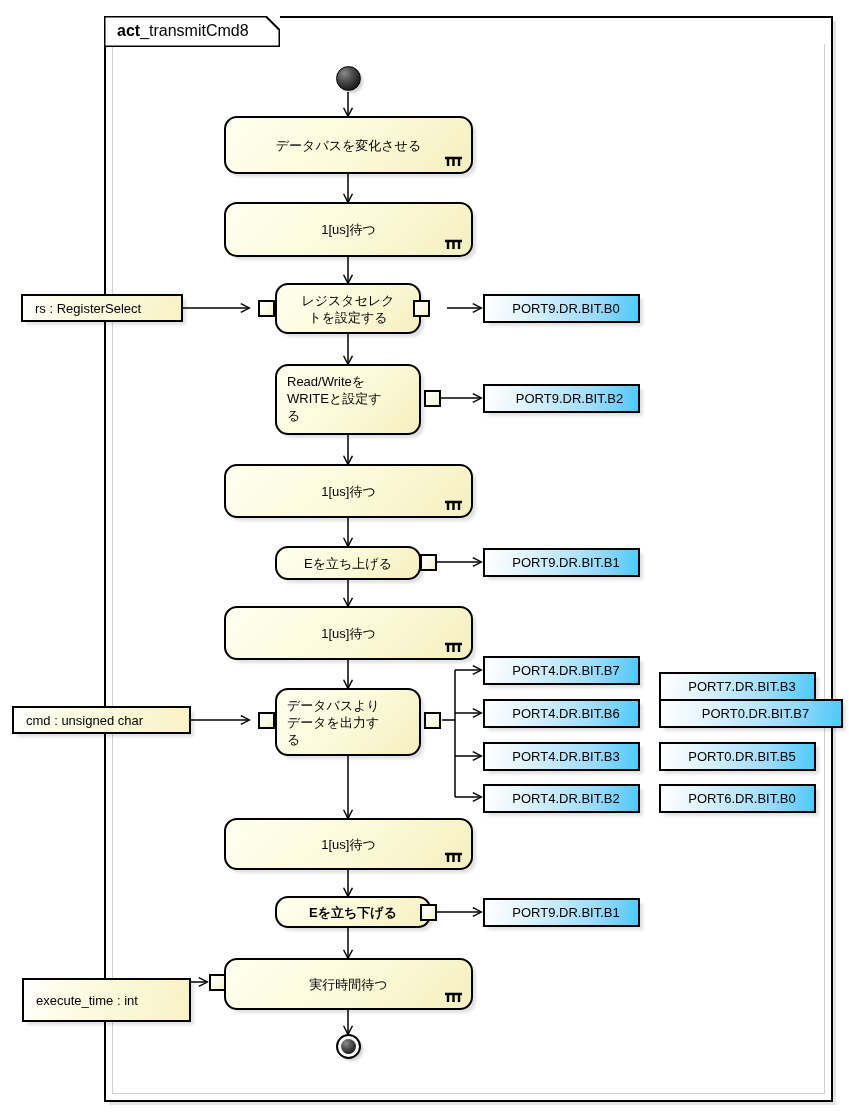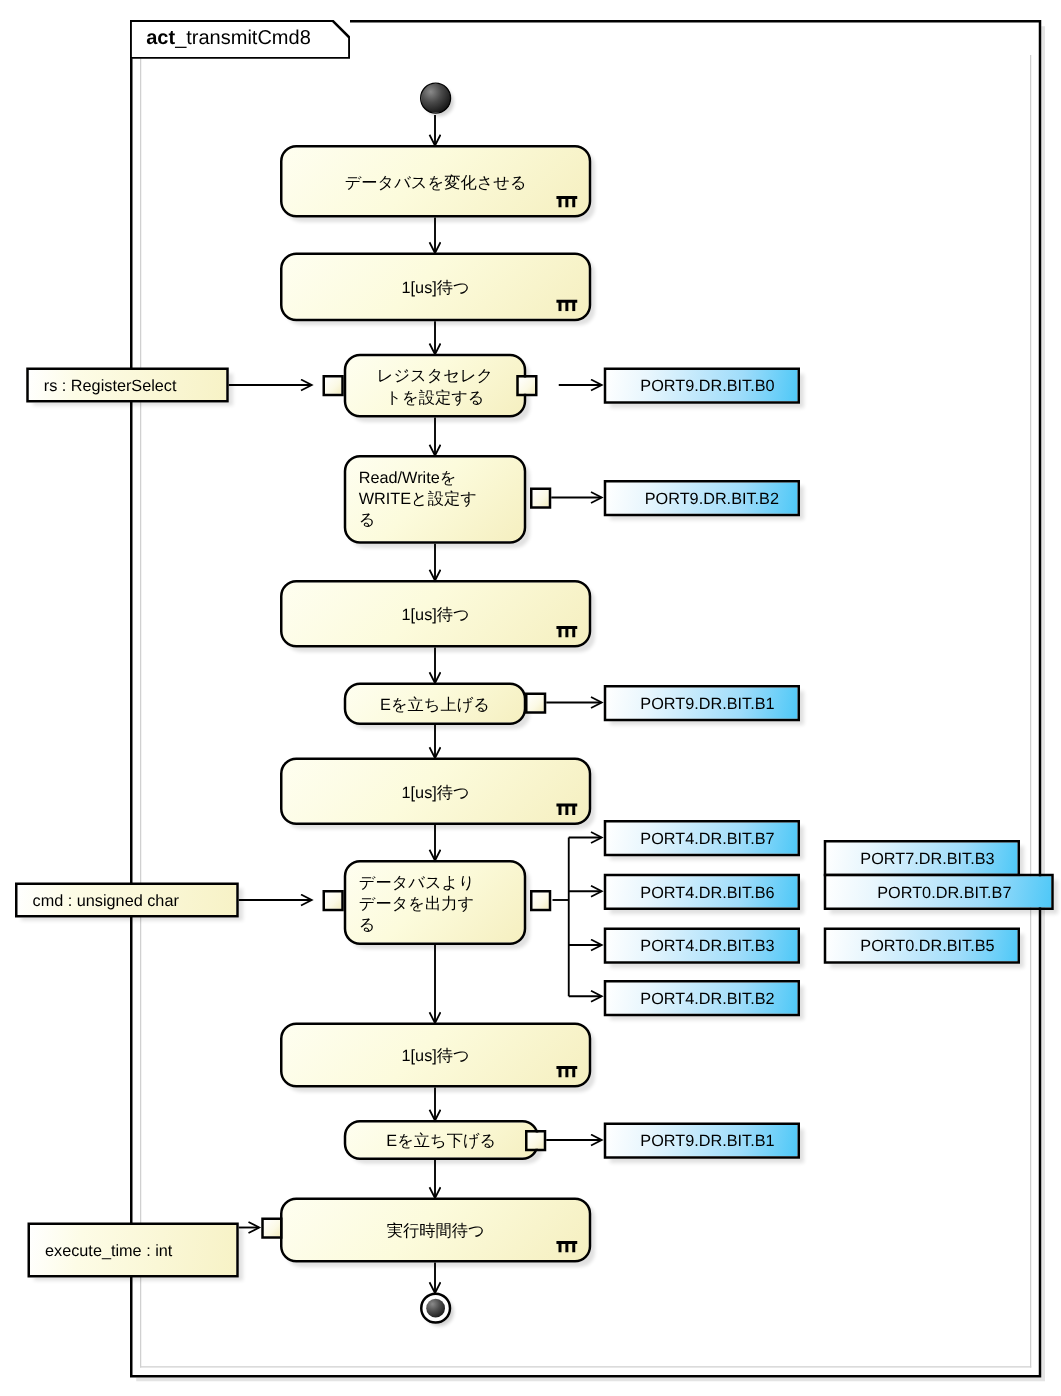--- a/index.html
+++ b/index.html
@@ -339,29 +339,32 @@
 
   <div class="node objnode" style="left:659px; top:656px; width:157px; height:29px;margin-top:16px;">
     <span>PORT7.DR.BIT.B3</span>
   </div>
   <div class="node objnode" style="left:659px; top:699px; width:184px; height:29px;">
     <span>PORT0.DR.BIT.B7</span>
   </div>
   <div class="node objnode" style="left:659px; top:742px; width:157px; height:29px;">
     <span>PORT0.DR.BIT.B5</span>
   </div>
+  <div class="node objnode" style="left:659px; top:784px; width:157px; height:29px;">
+    <span>PORT6.DR.BIT.B0</span>
+  </div>
 
   <div class="node activity" style="left:224px; top:818px; width:249px; height:52px;">
     <span class="txt">1[us]待つ</span>
     <svg class="rake" viewBox="0 0 17 11">
       <path d="M0,3 H17 M3,3 V11 M8.5,3 V11 M14,3 V11" stroke="#000" stroke-width="2.4" fill="none"></path>
     </svg>
   </div>
 
-  <div class="node activity" style="left:275px; top:896px; width:156px; height:32px;">
+  <div class="node activity" style="left:275px; top:896px; width:156px; height:32px;font-weight:bold;">
     <span class="txt">Eを立ち下げる</span>
   </div>
   <div class="pin" style="left:420px; top:904px;"></div>
 
   <div class="node objnode" style="left:483px; top:898px; width:157px; height:29px;">
     <span>PORT9.DR.BIT.B1</span>
   </div>
 
   <div class="node activity" style="left:224px; top:958px; width:249px; height:52px;">
     <span class="txt">実行時間待つ</span>

